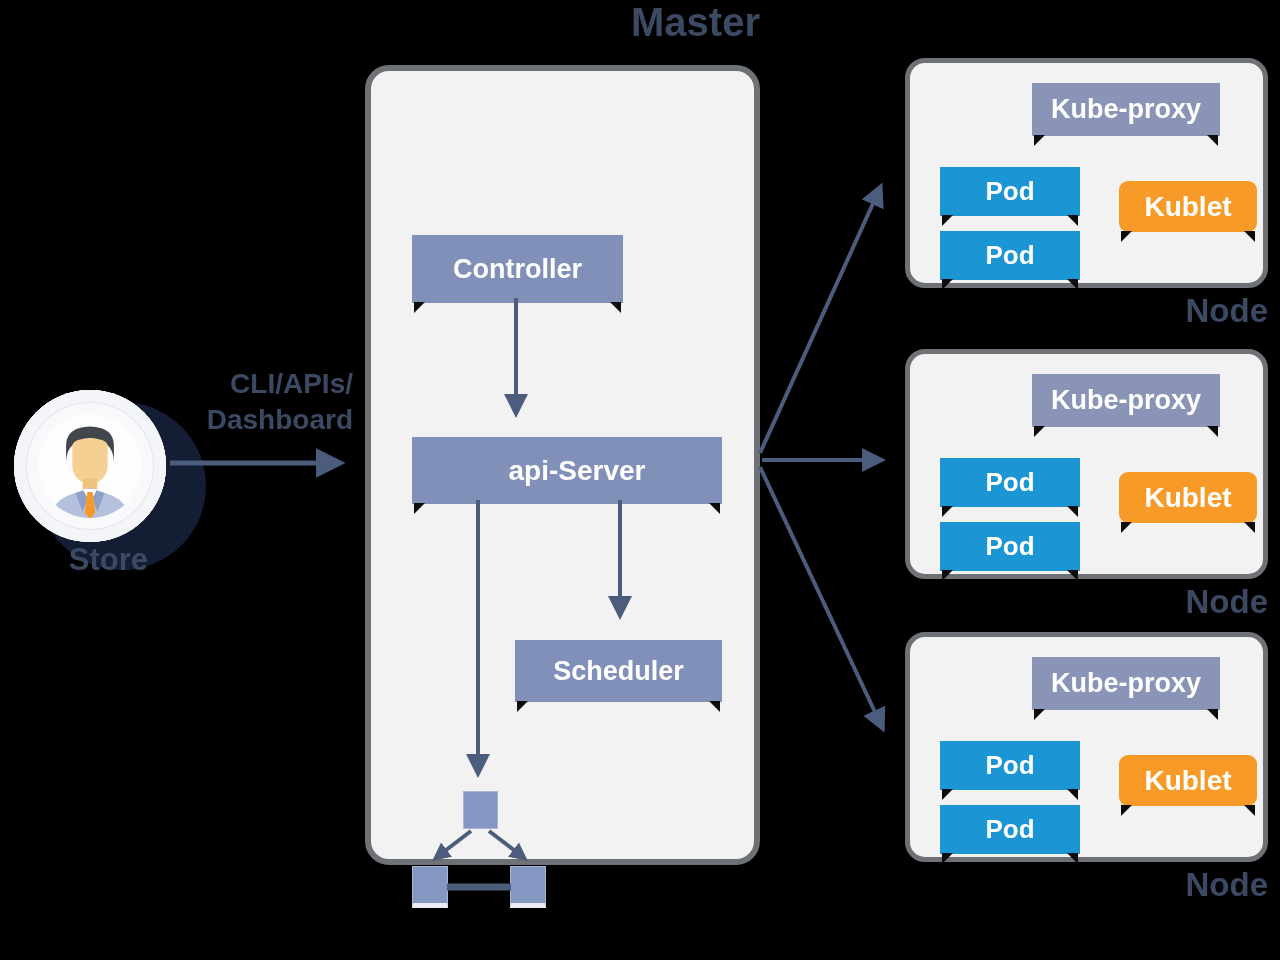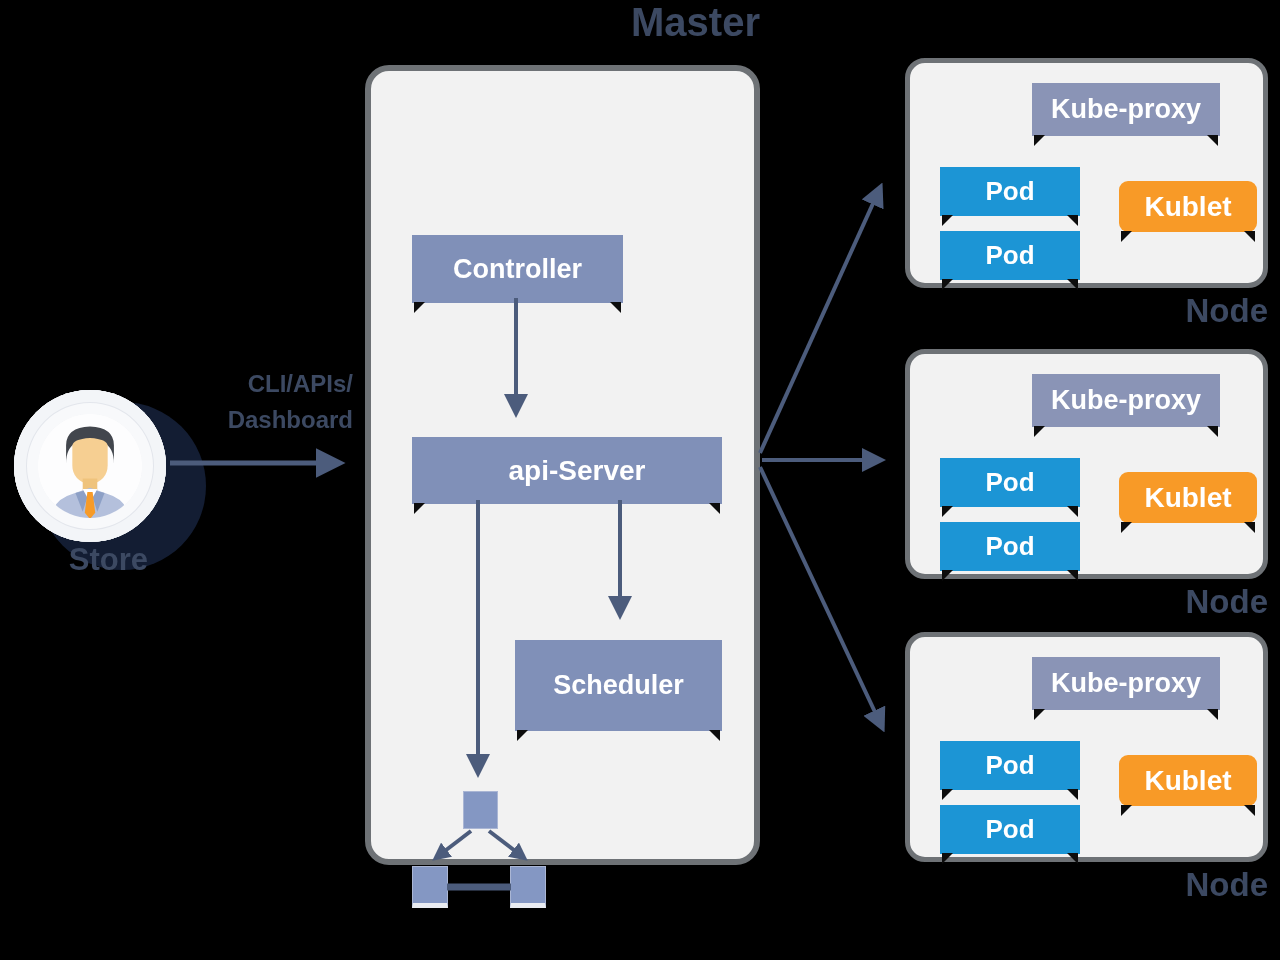--- a/index.html
+++ b/index.html
@@ -37,21 +37,21 @@
   .box::after{
     content:"";position:absolute;right:2px;bottom:-10px;width:0;height:0;
     border-top:11px solid #0d0d0d;border-left:11px solid transparent;
   }
   .steel{background:var(--steel-box,#8090b8);}
   .kproxy{background:var(--kube-proxy-box,#8a94b6);}
   .pod{background:var(--pod-box,#1c95d5);margin-top:16px;}
   .kublet{background:var(--kublet-box,#f89a27);border-radius:9px;}
   .controller-box{left:41px;top:164px;width:211px;height:68px;font-size:27px;}
   .apiserver-box{left:41px;top:366px;width:310px;height:67px;font-size:28px;padding-left:20px;}
-  .scheduler-box{left:144px;top:569px;width:207px;height:91px;font-size:27px;}
+  .scheduler-box{left:144px;top:569px;width:207px;height:62px;font-size:27px;}
   .kproxy-box{left:122px;top:20px;width:188px;height:53px;font-size:27px;}
   .pod1-box{left:30px;top:88px;width:140px;height:49px;font-size:26px;}
   .pod2-box{left:30px;top:152px;width:140px;height:49px;font-size:26px;}
   .kublet-box{left:209px;top:118px;width:138px;height:51px;font-size:28px;}
   
   .kv-square{
     position:absolute;background:var(--kv-square,#8497c3);
     border:1px solid #aab6d4;box-sizing:border-box;
   }
   .kv-top{left:463px;top:791px;width:35px;height:38px;z-index:5;}
@@ -67,21 +67,21 @@
   .user-circle{
     position:absolute;left:14px;top:10px;width:152px;height:152px;border-radius:50%;
     background:#fbfcfd;
     box-shadow:inset 0 0 0 12px #f3f5f8,inset 0 0 0 13px #e3e6ec,inset 0 0 0 24px #f8f9fb,inset 0 0 0 25px #e8ebf0;
     display:flex;align-items:center;justify-content:center;
   }
   .user-photo{
     width:104px;height:104px;border-radius:50%;overflow:hidden;background:#fdfdfe;
   }
   .user-label{left:28px;top:542px;width:120px;font-size:31px;}
-  .cli-label{left:168px;top:366px;width:185px;font-size:24px;line-height:36px;}
+  .cli-label{left:168px;top:366px;width:185px;font-size:28px;line-height:36px;}
   
   .arrows{position:absolute;left:0;top:0;width:1280px;height:960px;pointer-events:none;z-index:4;}
   .arrows line,.arrows path.edge{stroke:var(--arrow,#4c5c7c);fill:none;}
 </style>
 </head>
 <body>
 
 <div class="canvas">
 
   <div class="outside-label master-title">Master</div>

